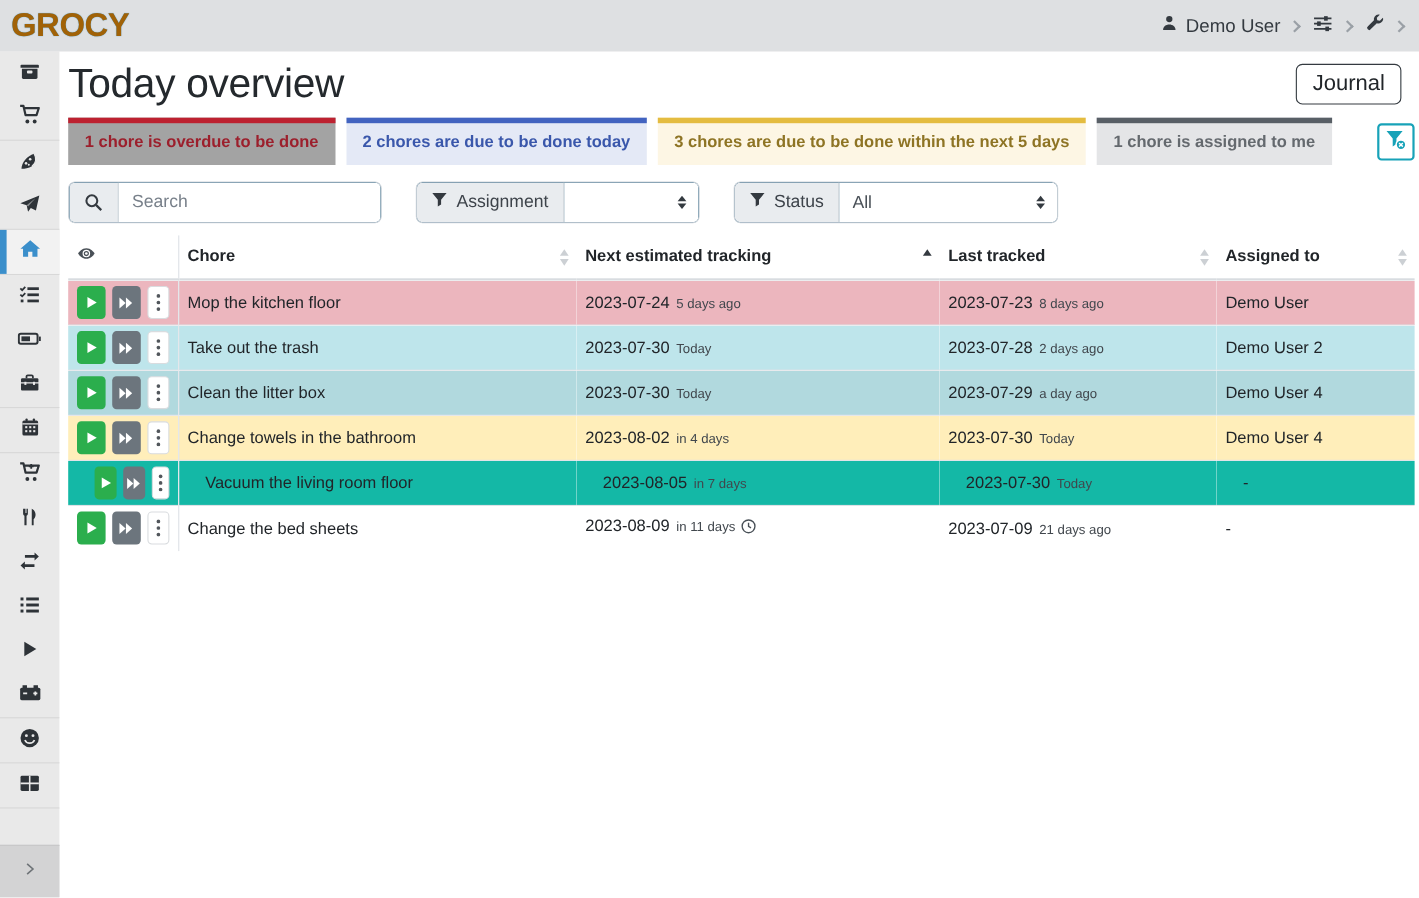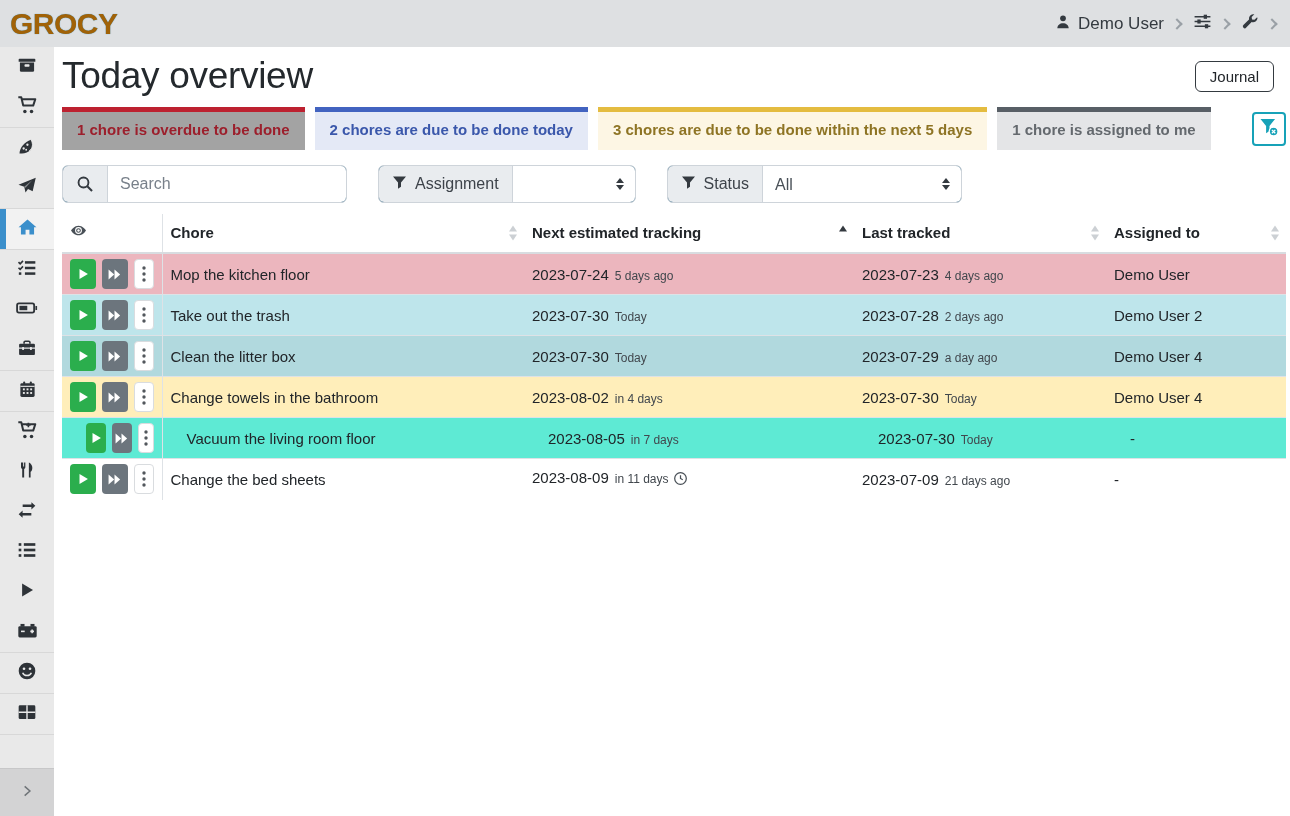--- a/index.html
+++ b/index.html
@@ -47,21 +47,21 @@
     cursor:pointer;
   }
 
   
   .main { flex:1; background:#fff; padding:0 4px 0 8px; min-width:0; }
 
   .title-row { display:flex; align-items:center; margin:8px 0 10px; }
   h1 { margin:0; font-size:37px; font-weight:500; color:#24292d; letter-spacing:-.3px; }
   .journal-btn {
     margin-left:auto; margin-right:12px; background:#fff; border:1px solid #343a40;
-    border-radius:6px; padding:6px 14px; font-size:15px; color:#212529; cursor:pointer;
+    border-radius:6px; padding:6px 14px; font-size:20px; color:#212529; cursor:pointer;
     font-family:inherit;
   }
 
   
   .banner-row { display:flex; gap:10px; align-items:stretch; }
   .banner {
     border-top:5px solid; padding:9px 15px 12px; font-size:15px; font-weight:bold;
     cursor:pointer; white-space:nowrap;
   }
   .banner.danger    { background:#a3a3a3; border-color:#bd2130; color:#9c1f2c; }
@@ -118,21 +118,21 @@
   th.sorted .down { visibility:hidden; }
   td {
     padding:5px 8px; font-size:15px; border-top:1px solid #dee2e6;
     height:41px; vertical-align:middle; overflow:hidden; white-space:nowrap;
   }
   td:first-child, th:first-child { border-right:1px solid #dee2e6; }
   tr.r-danger  td { background:#ecb6be; }
   tr.r-info    td { background:#bee5eb; }
   tr.r-info2   td { background:#b1d9de; }
   tr.r-warning td { background:#ffeeba; }
-  tr.r-gray    td { background:#5eead4;padding-left:24px; }
+  tr.r-gray    td { background:#14b8a6;padding-left:24px; }
   .rel { font-size:12px; color:#41474d; margin-left:6px; }
 
   .actions { display:flex; align-items:center; gap:6px; }
   .btn-play, .btn-ff, .btn-dots {
     border:none; border-radius:4px; cursor:pointer; display:flex; align-items:center;
     justify-content:center; padding:0;
   }
   .btn-play { width:29px; height:30px; background:#2bae4d; }
   .btn-ff   { width:29px; height:30px; background:#6c757d; }
   .btn-dots { width:22px; height:30px; background:#fff; border:1px solid #d9dcdf; }
@@ -461,21 +461,21 @@
                   <svg width="4" height="16" viewBox="0 0 4 16">
                     <circle cx="2" cy="2" r="1.7" fill="#52575c"></circle>
                     <circle cx="2" cy="8" r="1.7" fill="#52575c"></circle>
                     <circle cx="2" cy="14" r="1.7" fill="#52575c"></circle>
                   </svg>
                 </button>
         </div>
             </td>
         <td>Mop the kitchen floor</td>
         <td><span class="date">2023-07-24</span><span class="rel">5 days ago</span></td>
-        <td><span class="date">2023-07-23</span><span class="rel">4 days ago</span></td>
+        <td><span class="date">2023-07-23</span><span class="rel">8 days ago</span></td>
         <td>Demo User</td>
       </tr>
 
       <tr class="r-info">
         <td>
               <div class="actions">
           <button class="btn-play">
                   <svg width="14" height="14" viewBox="0 0 24 24">
                     <path d="M6 3.6v16.8L20.5 12z" fill="#fff"></path>
                   </svg>

